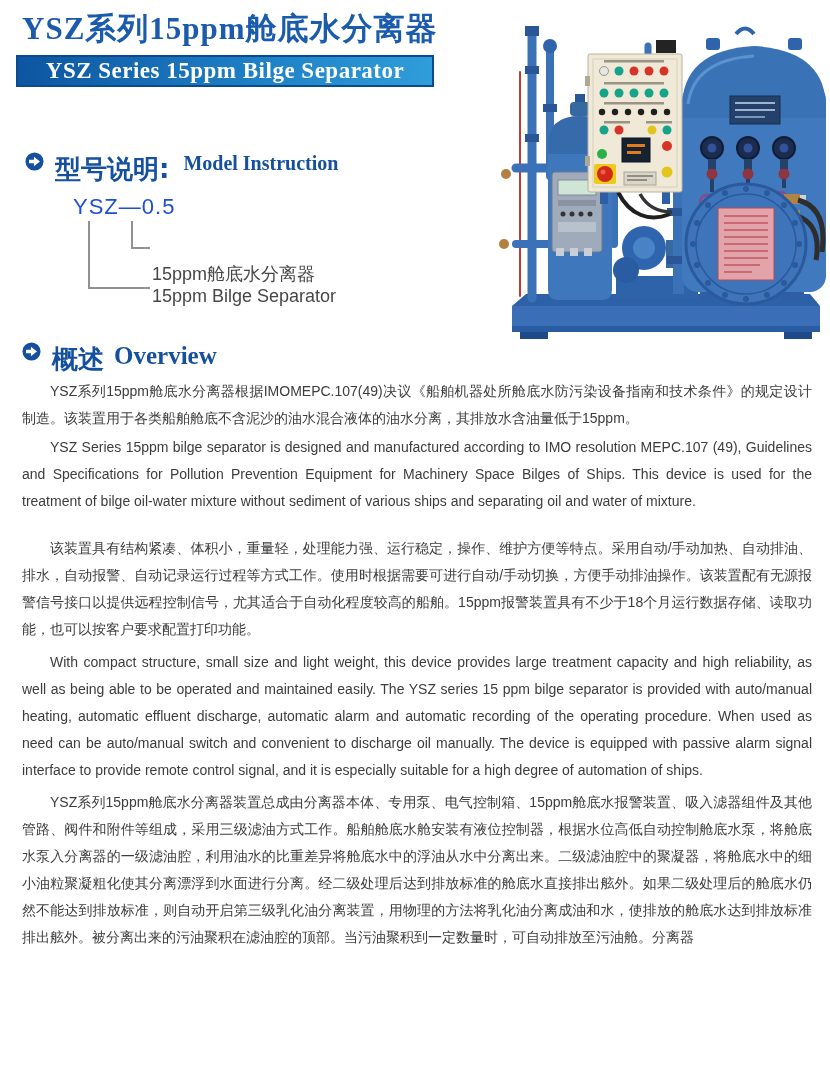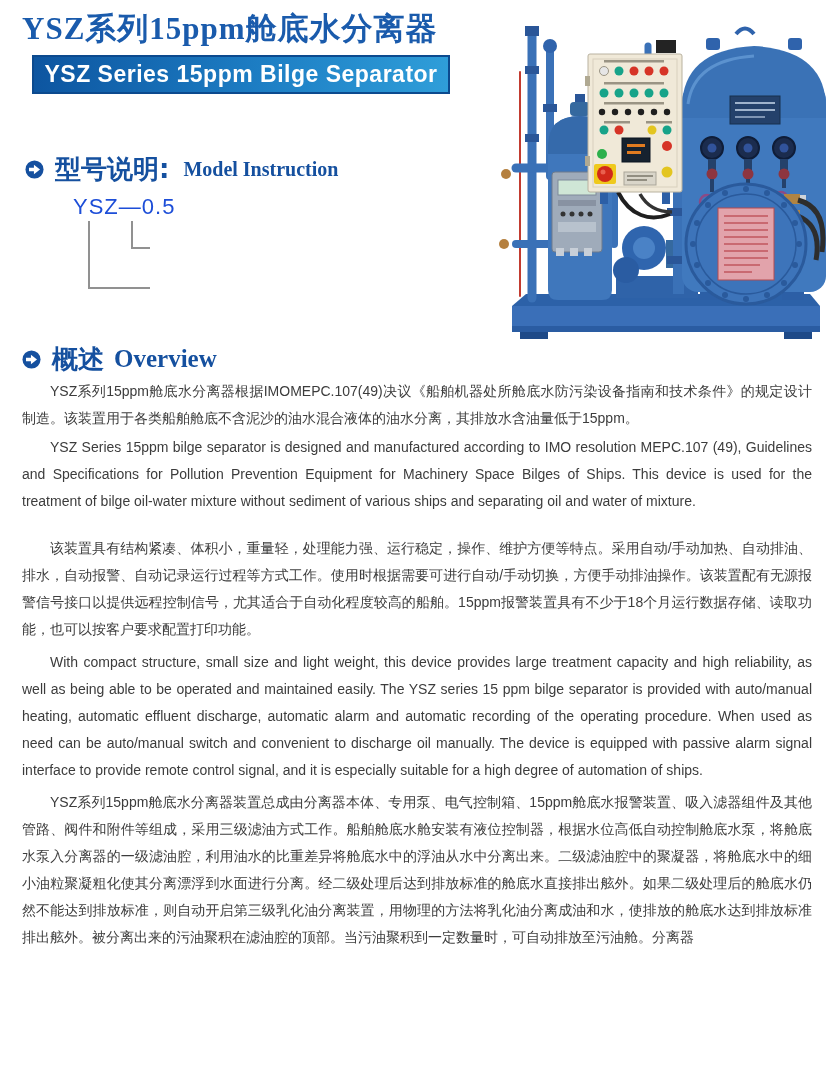--- a/index.html
+++ b/index.html
@@ -9,28 +9,28 @@
   }
   .page{position:absolute;inset:0;border-radius:32px;}
 
   
   .title{
     position:absolute;left:22px;top:8px;
     font-family:"Liberation Serif","DejaVu Serif",serif;
     font-weight:bold;font-size:31px;color:#1a5bac;letter-spacing:1px;white-space:nowrap;
   }
   .banner{
-    position:absolute;left:32px;top:55px;width:418px;height:39px;box-sizing:border-box;
+    position:absolute;left:16px;top:55px;width:418px;height:32px;box-sizing:border-box;
     background:linear-gradient(95deg,#0d55a0 0%,#1d7ec4 55%,#2f9ed9 100%);
-    border:2px solid #0c4a8e;display:flex;align-items:center;justify-content:center;
+    border:2px solid #0c4a8e;display:flex;align-items:center;justify-content:center;font-family:Liberation Serif, serif;
   }
   .banner span{color:#ffffff;font-weight:bold;font-size:23px;letter-spacing:.5px;white-space:nowrap;}
 
   
-  .hrow{display:flex;align-items:center;}
+  .hrow{display:flex;}
   .bullet{width:19px;height:19px;flex:0 0 19px;margin-right:11px;}
   .h-cn{font-size:26px;font-weight:bold;color:#15509f;font-family:"DejaVu Sans",sans-serif;white-space:nowrap;}
   .h-en{font-size:25px;font-weight:bold;color:#15509f;font-family:"Liberation Serif","DejaVu Serif",serif;margin-left:10px;white-space:nowrap;}
   .h-model{position:absolute;left:25px;top:152px;}
   .h-model .h-en{font-size:20px;margin-left:14px;}
 
   
   .model-code{position:absolute;left:73px;top:194px;font-size:22px;color:#1d4ed8;letter-spacing:1px;}
   .elbow{position:absolute;border-left:2px solid #919191;border-bottom:2px solid #919191;}
   .elbow1{left:131px;top:221px;width:17px;height:26px;}
@@ -277,20 +277,24 @@
         </svg>
     </span>
     <span class="h-cn">型号说明:</span>
     <span class="h-en">Model Instruction</span>
   </div>
 
   <div class="model-code">YSZ—0.5</div>
   <div class="elbow elbow1"></div>
   <div class="elbow elbow2"></div>
 
+  <div class="dlabel dlabel2">
+    <div>15ppm舱底水分离器</div>
+    <div>15ppm Bilge Separator</div>
+  </div>
 
   <div class="content">
     <div class="hrow">
       <span class="bullet">
         <svg viewBox="0 0 20 20">
             <circle cx="10" cy="10" r="9.5" fill="#15509f"></circle>
             <path d="M4.2 8.1h5.2V4.9l6.4 5.1-6.4 5.1v-3.2H4.2z" fill="#ffffff"></path>
           </svg>
       </span>
       <span class="h-cn">概述</span>

